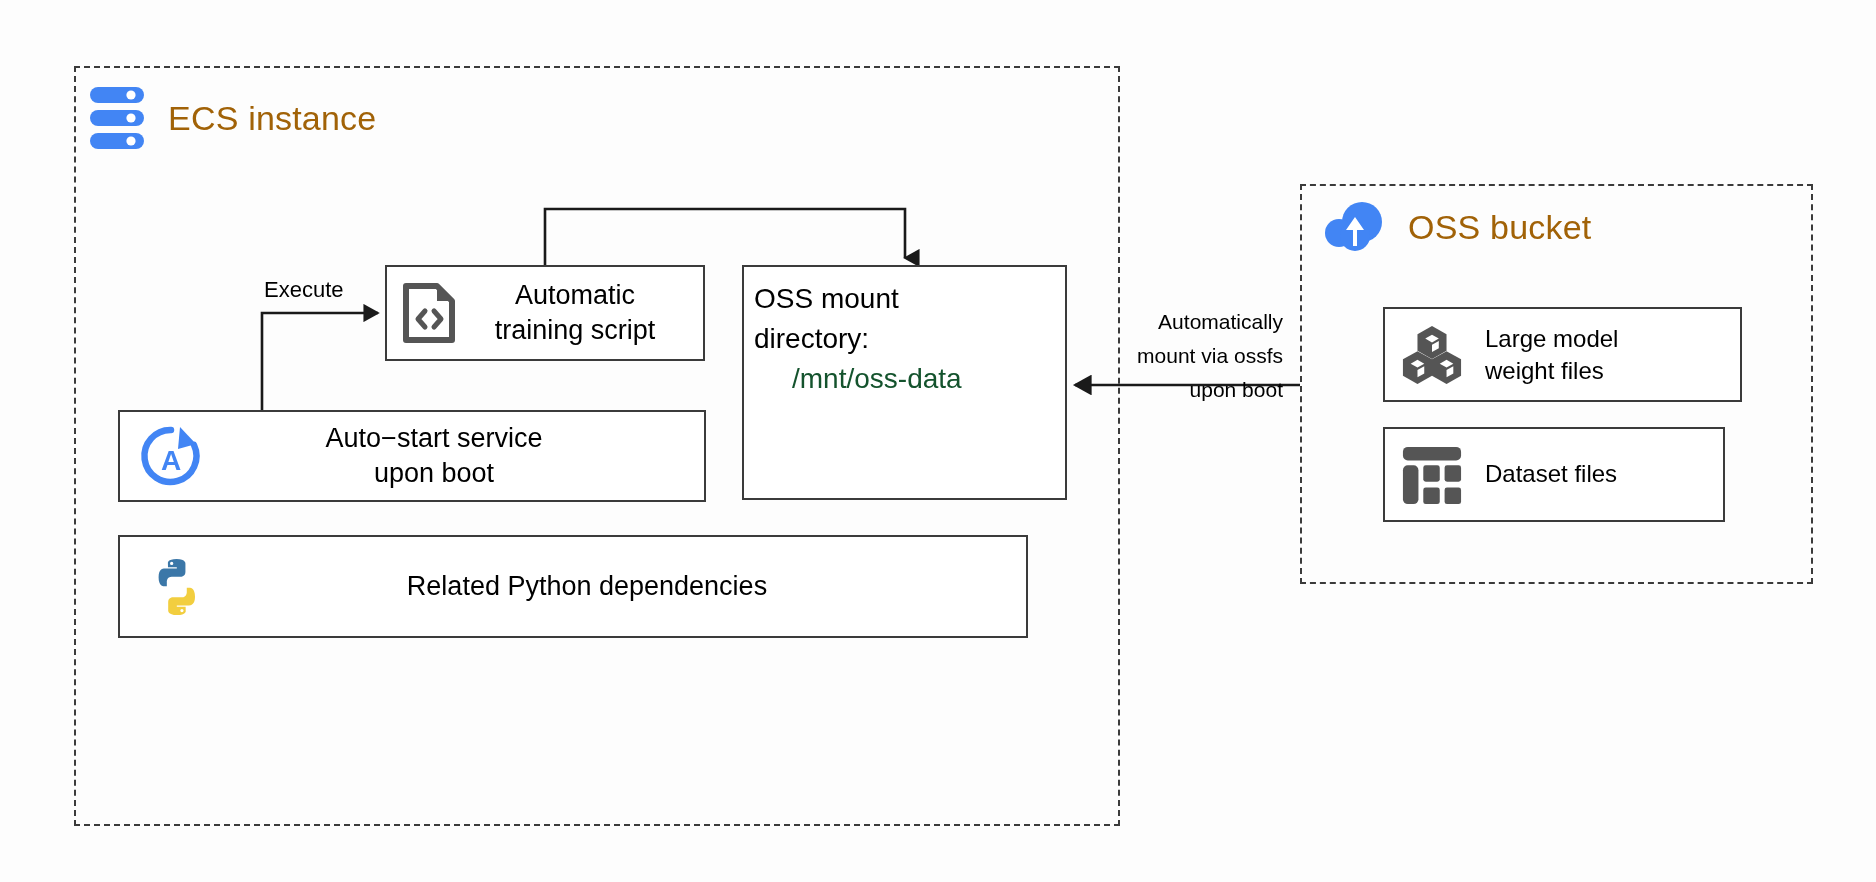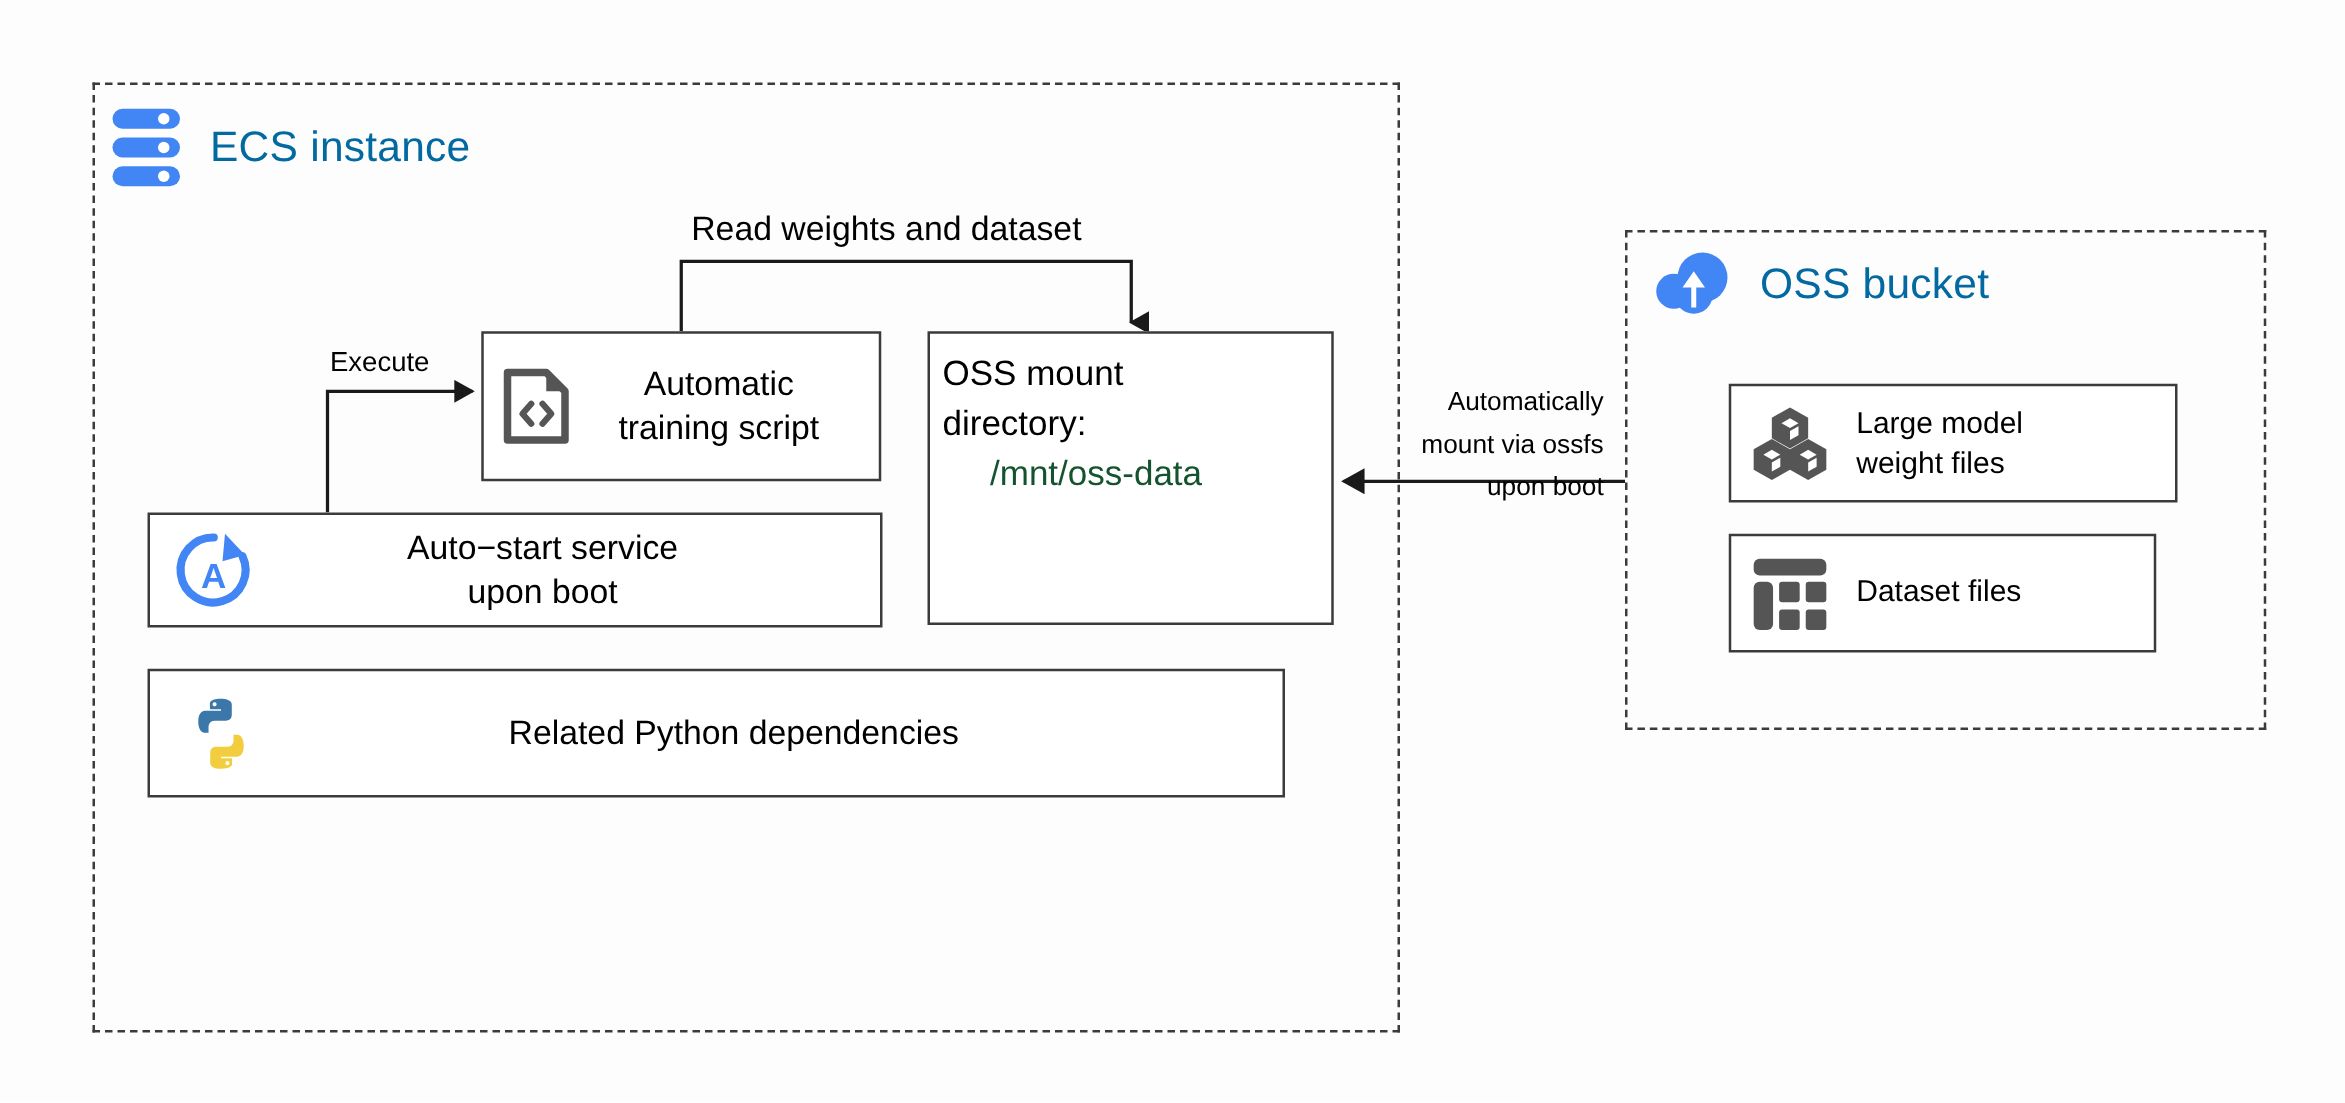--- a/index.html
+++ b/index.html
@@ -38,35 +38,35 @@
     align-items: center;
     gap: 22px;
   }
   #ecs-header { left: 88px;  top: 85px; }
   #oss-header { left: 1322px; top: 200px; }
 
   .group-title {
     font-size: 34px;
     font-weight: 400;
     letter-spacing: 0.2px;
-    color: #0369a1;
+    color: #a16207;
     white-space: nowrap;
   }
 
   
   .box {
     position: absolute;
     border: 2px solid #3b3b3b;
     background: #ffffff;
     box-sizing: border-box;
     display: flex;
     align-items: center;
   }
 
-  #script-box      { left: 385px; top: 265px; width: 320px; height: 120px; }
+  #script-box      { left: 385px; top: 265px; width: 320px; height: 96px; }
   #mount-box       { left: 742px; top: 265px; width: 325px; height: 235px;
                      display: block; padding: 12px 0 12px 0; }
   #autostart-box   { left: 118px; top: 410px; width: 588px; height: 92px; }
   #python-box      { left: 118px; top: 535px; width: 910px; height: 103px; }
   #gpu-box         { left: 118px; top: 682px; width: 945px; height: 113px; }
   #weights-box     { left: 1383px; top: 307px; width: 359px; height: 95px; }
   #dataset-box     { left: 1383px; top: 427px; width: 342px; height: 95px; }
 
   .box-icon {
     flex: 0 0 auto;
@@ -285,19 +285,18 @@
           <rect x="23" y="22" width="17" height="17" rx="2.5"></rect>
           <rect x="45" y="22" width="17" height="17" rx="2.5"></rect>
           <rect x="23" y="45" width="17" height="17" rx="2.5"></rect>
           <rect x="45" y="45" width="17" height="17" rx="2.5"></rect>
         </g>
       </svg>
     </span>
     <span class="box-label">Dataset files</span>
   </div>
 
-  <div id="label-read" class="edge-label">Read weights and dataset</div>
 
   <div id="label-execute" class="edge-label">Execute</div>
 
   <div id="label-mount" class="edge-label">Automatically mount via ossfs upon boot</div>
 
 </div>
 
 </body></html>

